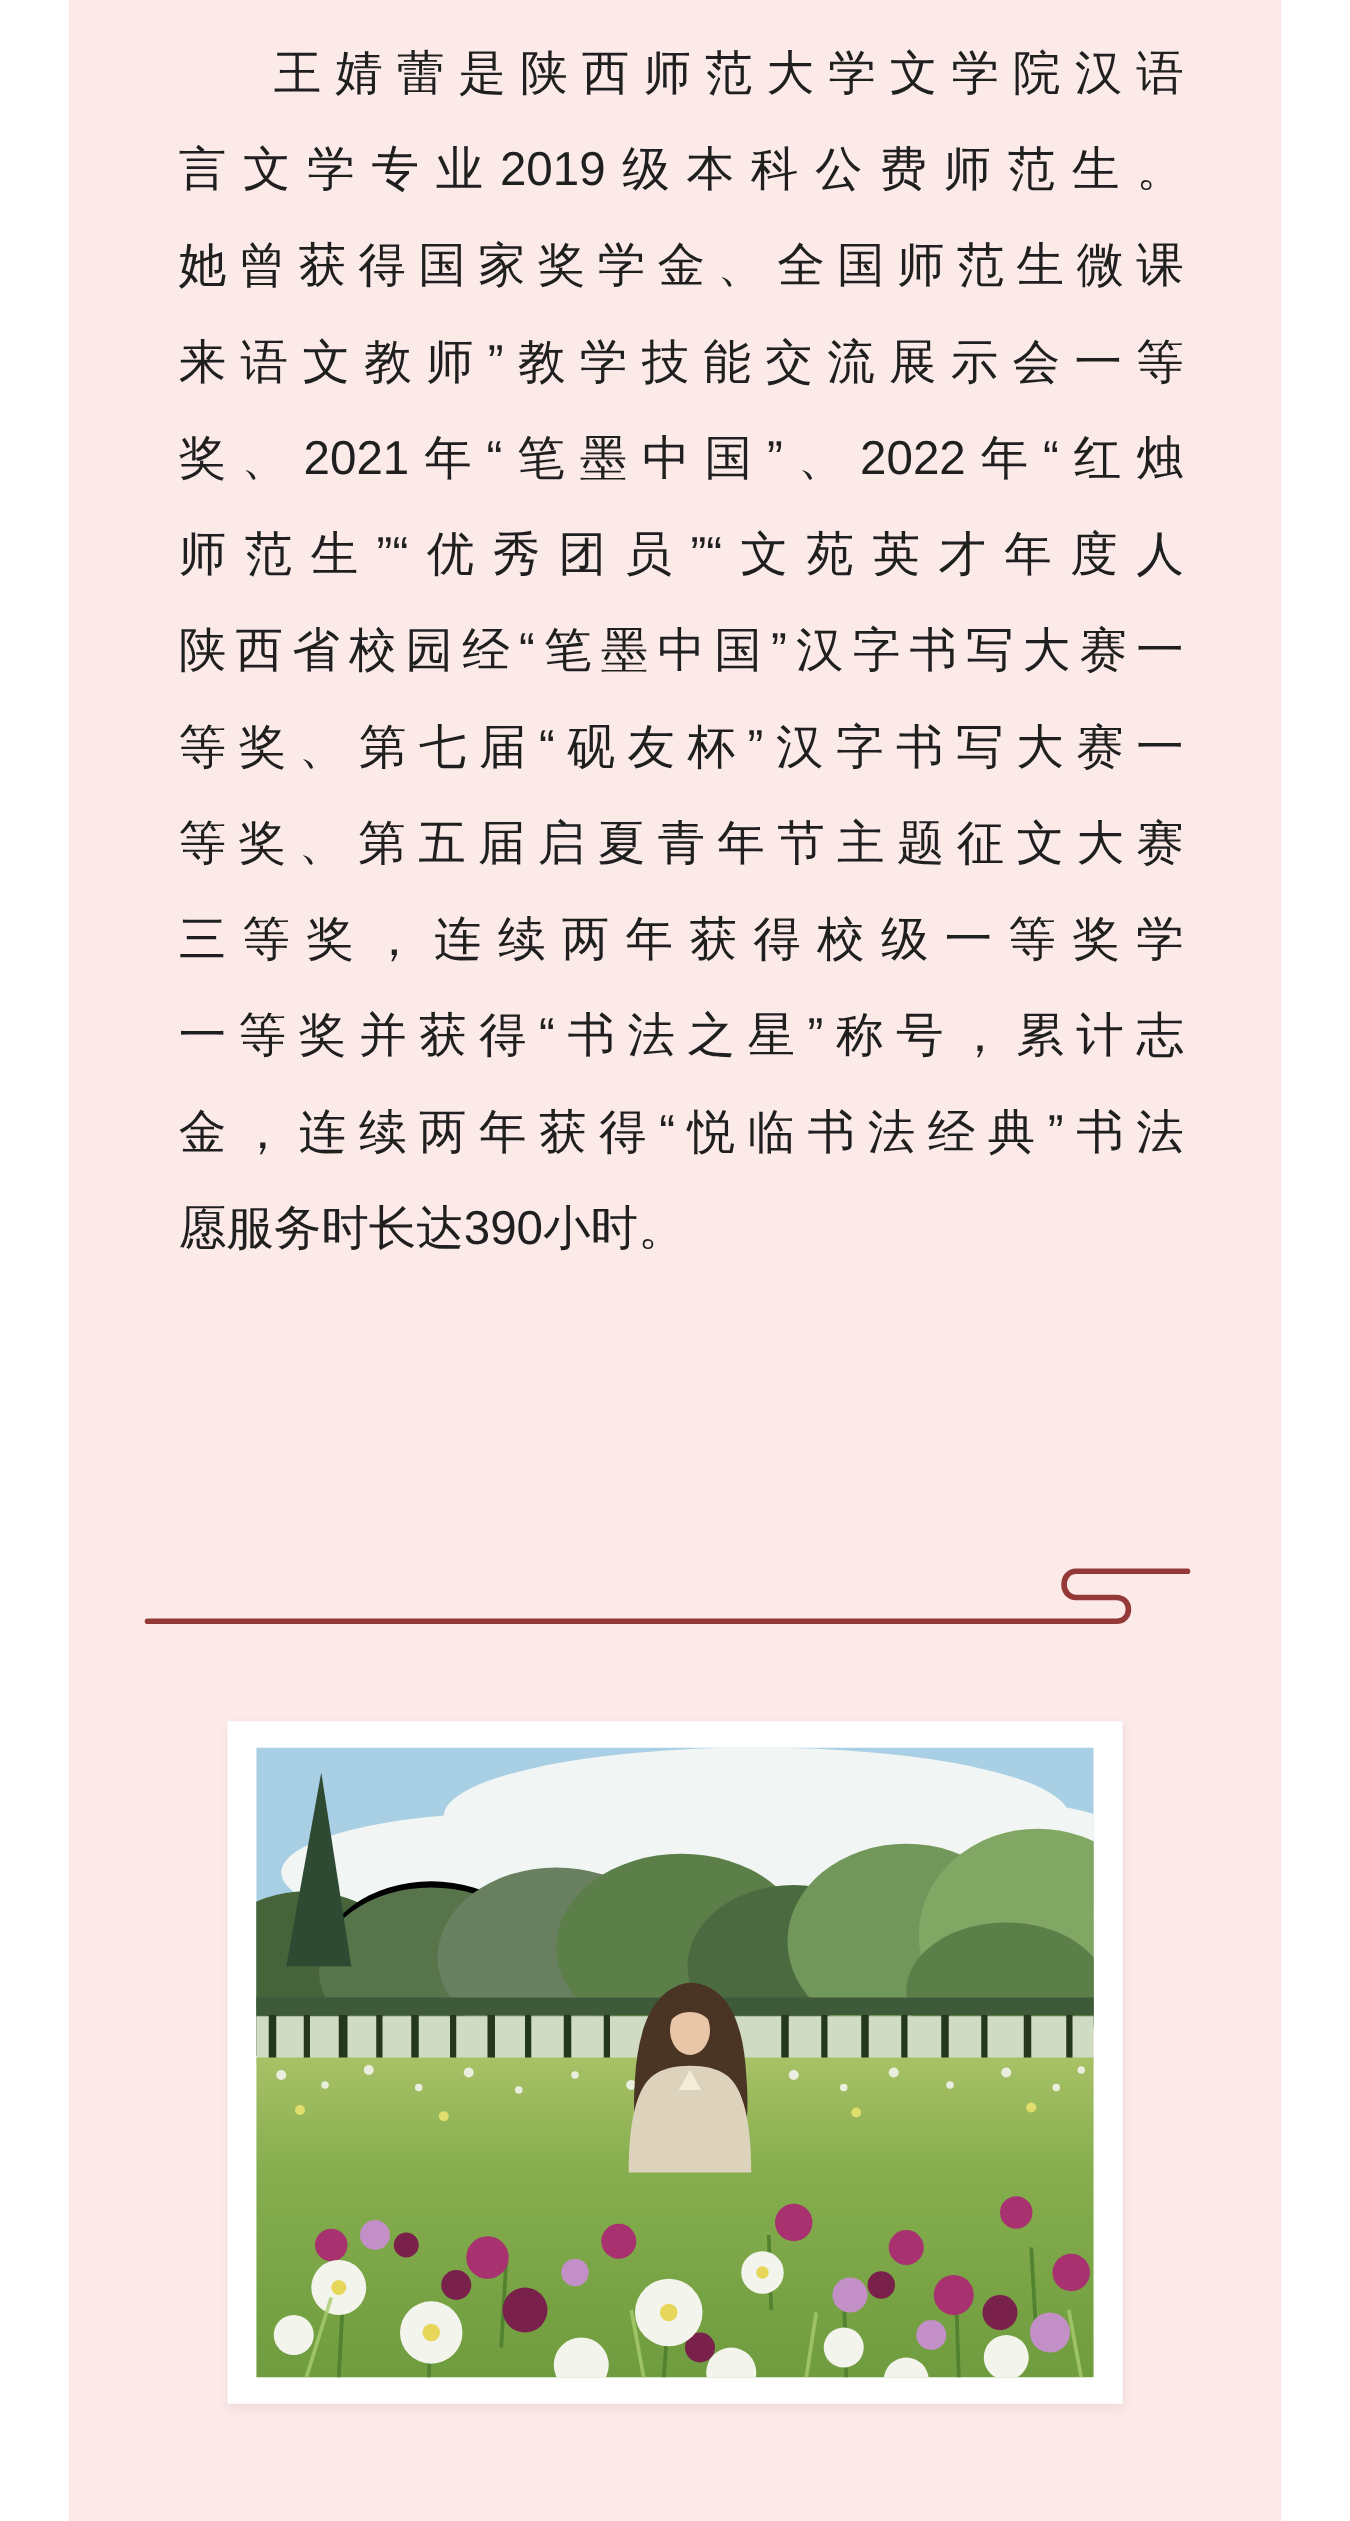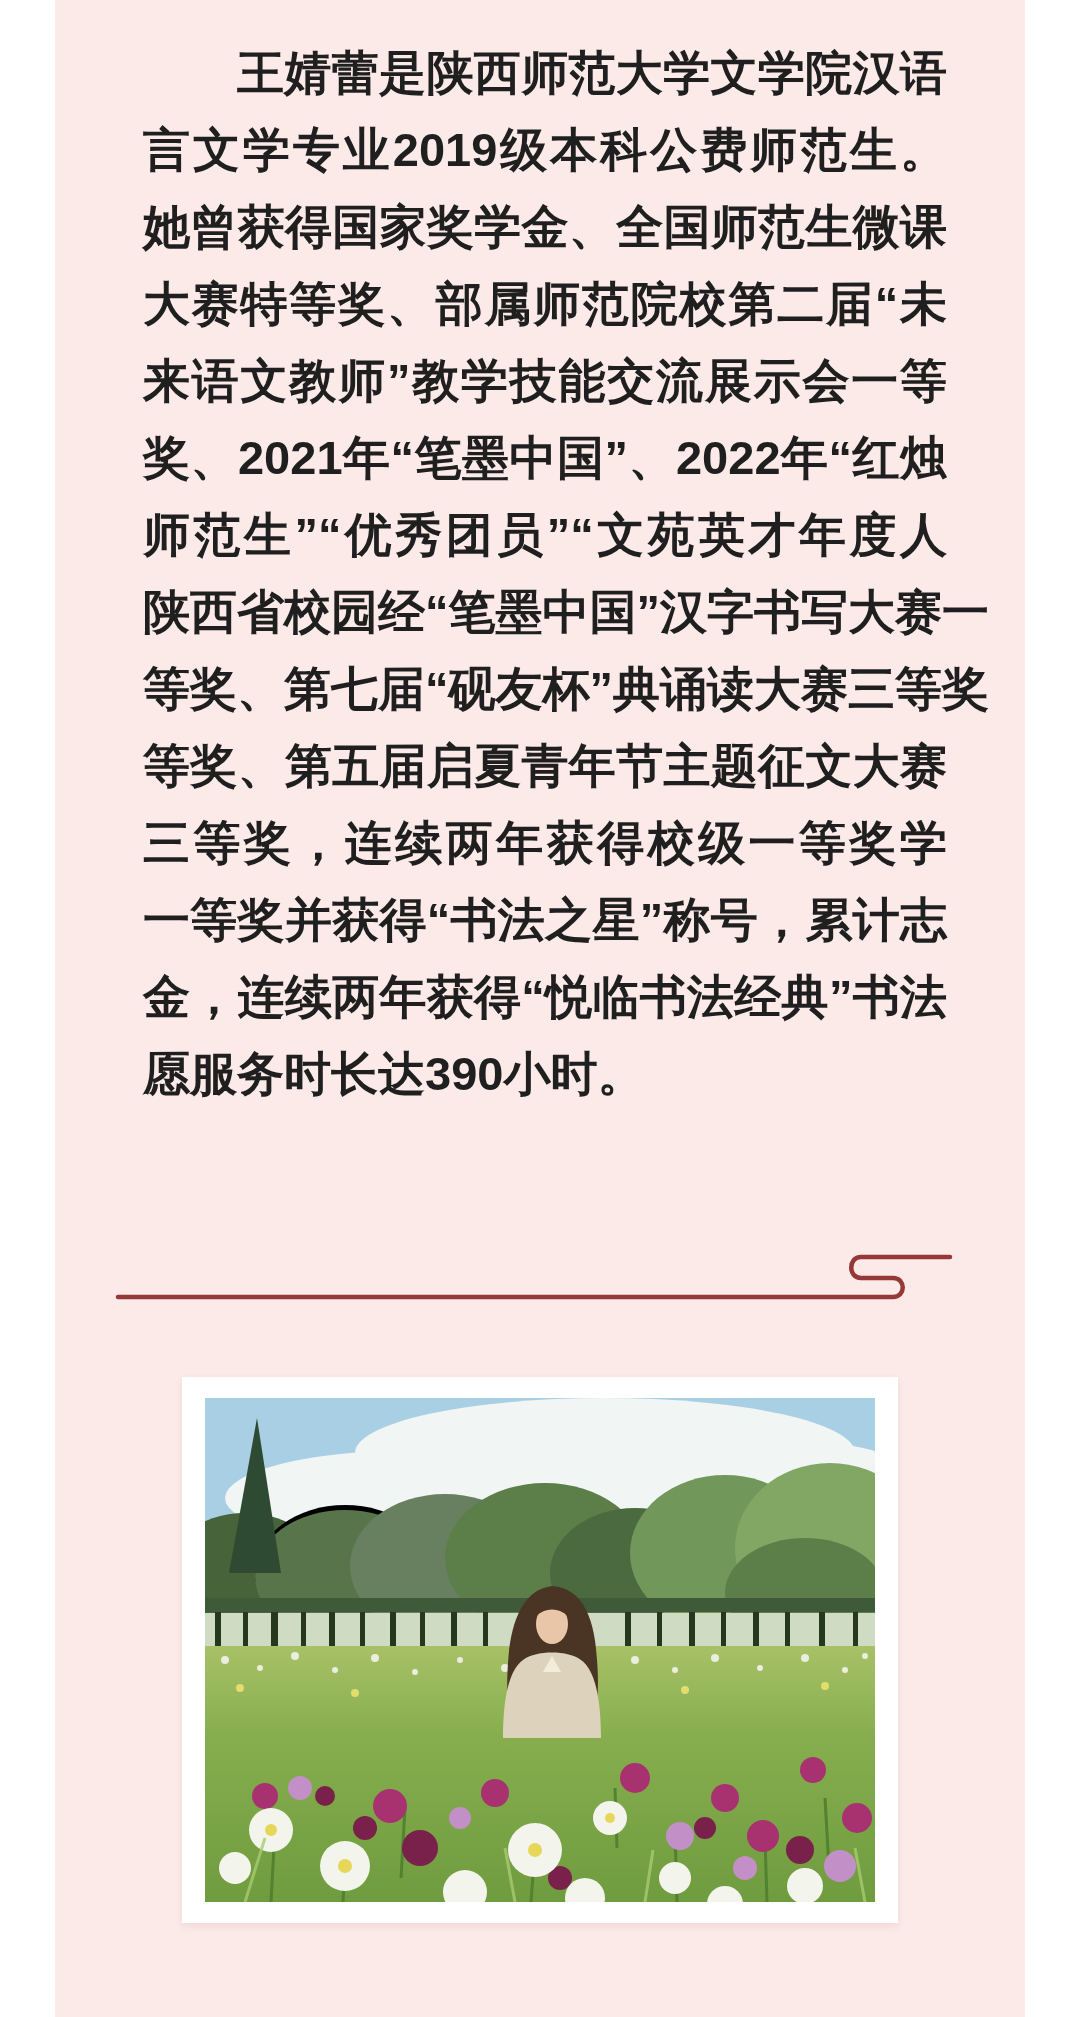--- a/index.html
+++ b/index.html
@@ -1,44 +1,43 @@
 <!DOCTYPE html>
 <html><head>
 <meta charset="utf-8">
 <style>
   html,body{margin:0;padding:0;}
   body{font-family:"Liberation Sans","DejaVu Sans",sans-serif;}
   .page{position:relative;width:1080px;height:2017px;background:#ffffff;overflow:hidden;}
   .panel{position:absolute;left:55px;top:0;width:970px;height:2017px;background:#fbeae8;}
-  .paragraph{position:absolute;left:88px;top:34px;width:804px;color:#1f1f1f;
-             font-size:47px;font-weight:700;line-height:77px;}
+  .paragraph{position:absolute;left:88px;top:21px;width:804px;color:#1f1f1f;
+             font-size:38px;font-weight:400;line-height:77px;}
   .line{text-align:justify;text-align-last:justify;white-space:nowrap;}
   .line.first{text-indent:2em;}
   .line.last{text-align-last:left;}
   .divider{position:absolute;left:0;top:1240px;width:970px;height:120px;display:block;}
   .photo-card{position:absolute;left:127px;top:1377px;width:716px;height:546px;background:#ffffff;
               box-shadow:0 3px 8px rgba(120,80,80,0.10);box-sizing:border-box;padding:21px 23px;}
   .photo-card svg{display:block;}
 </style>
 </head>
 <body>
 
 <div class="page">
   <div class="panel">
 
     <div class="paragraph">
         <div class="line first">王婧蕾是陕西师范大学文学院汉语</div>
         <div class="line">言文学专业2019级本科公费师范生。</div>
         <div class="line">她曾获得国家奖学金、全国师范生微课</div>
-        <div class="line">大赛特等奖、部属师范院校第二届“未</div>
         <div class="line">来语文教师”教学技能交流展示会一等</div>
         <div class="line">奖、2021年“笔墨中国”、2022年“红烛</div>
         <div class="line">师范生”“优秀团员”“文苑英才年度人</div>
         <div class="line">陕西省校园经“笔墨中国”汉字书写大赛一</div>
-        <div class="line">等奖、第七届“砚友杯”典诵读大赛三等奖</div>
+        <div class="line">等奖、第七届“砚友杯”汉字书写大赛一</div>
         <div class="line">等奖、第五届启夏青年节主题征文大赛</div>
         <div class="line">三等奖，连续两年获得校级一等奖学</div>
         <div class="line">一等奖并获得“书法之星”称号，累计志</div>
         <div class="line">金，连续两年获得“悦临书法经典”书法</div>
         <div class="line last">愿服务时长达390小时。</div>
       </div>
 
     <svg class="divider" width="970" height="120" viewBox="0 0 970 120">
       <path d="M 63 57 H 838 C 851 57 851 38 838 38 H 806 C 793 38 793 17 806 17 H 895" fill="none" stroke="#943838" stroke-width="4.5" stroke-linecap="round"></path>
     </svg>

